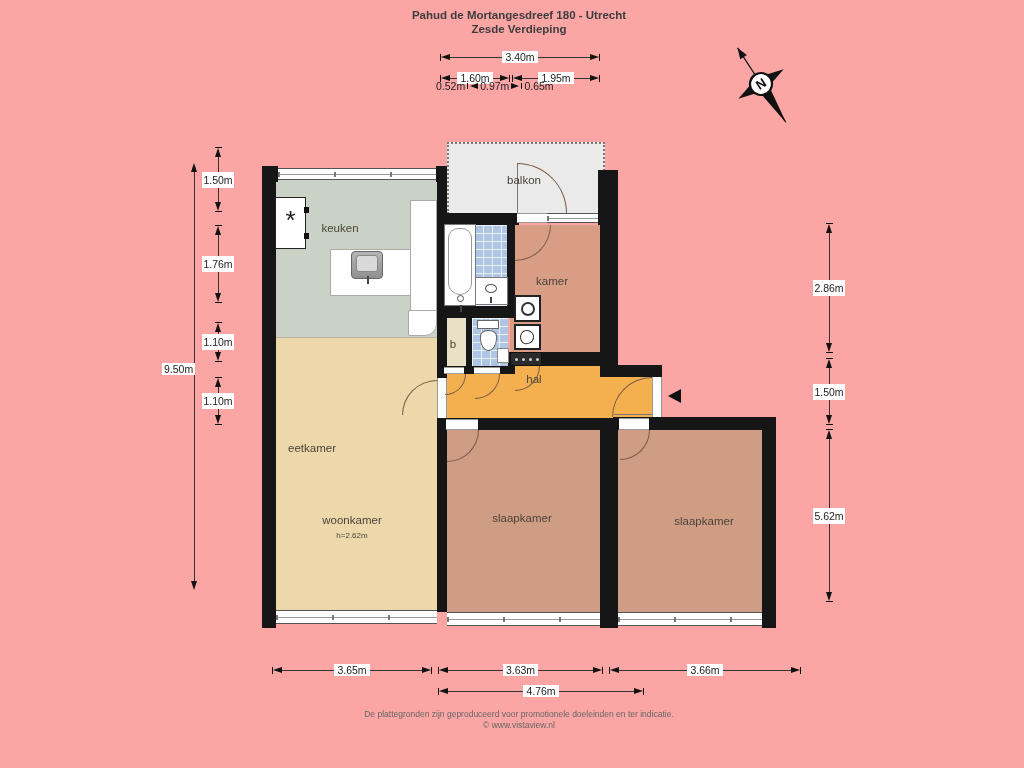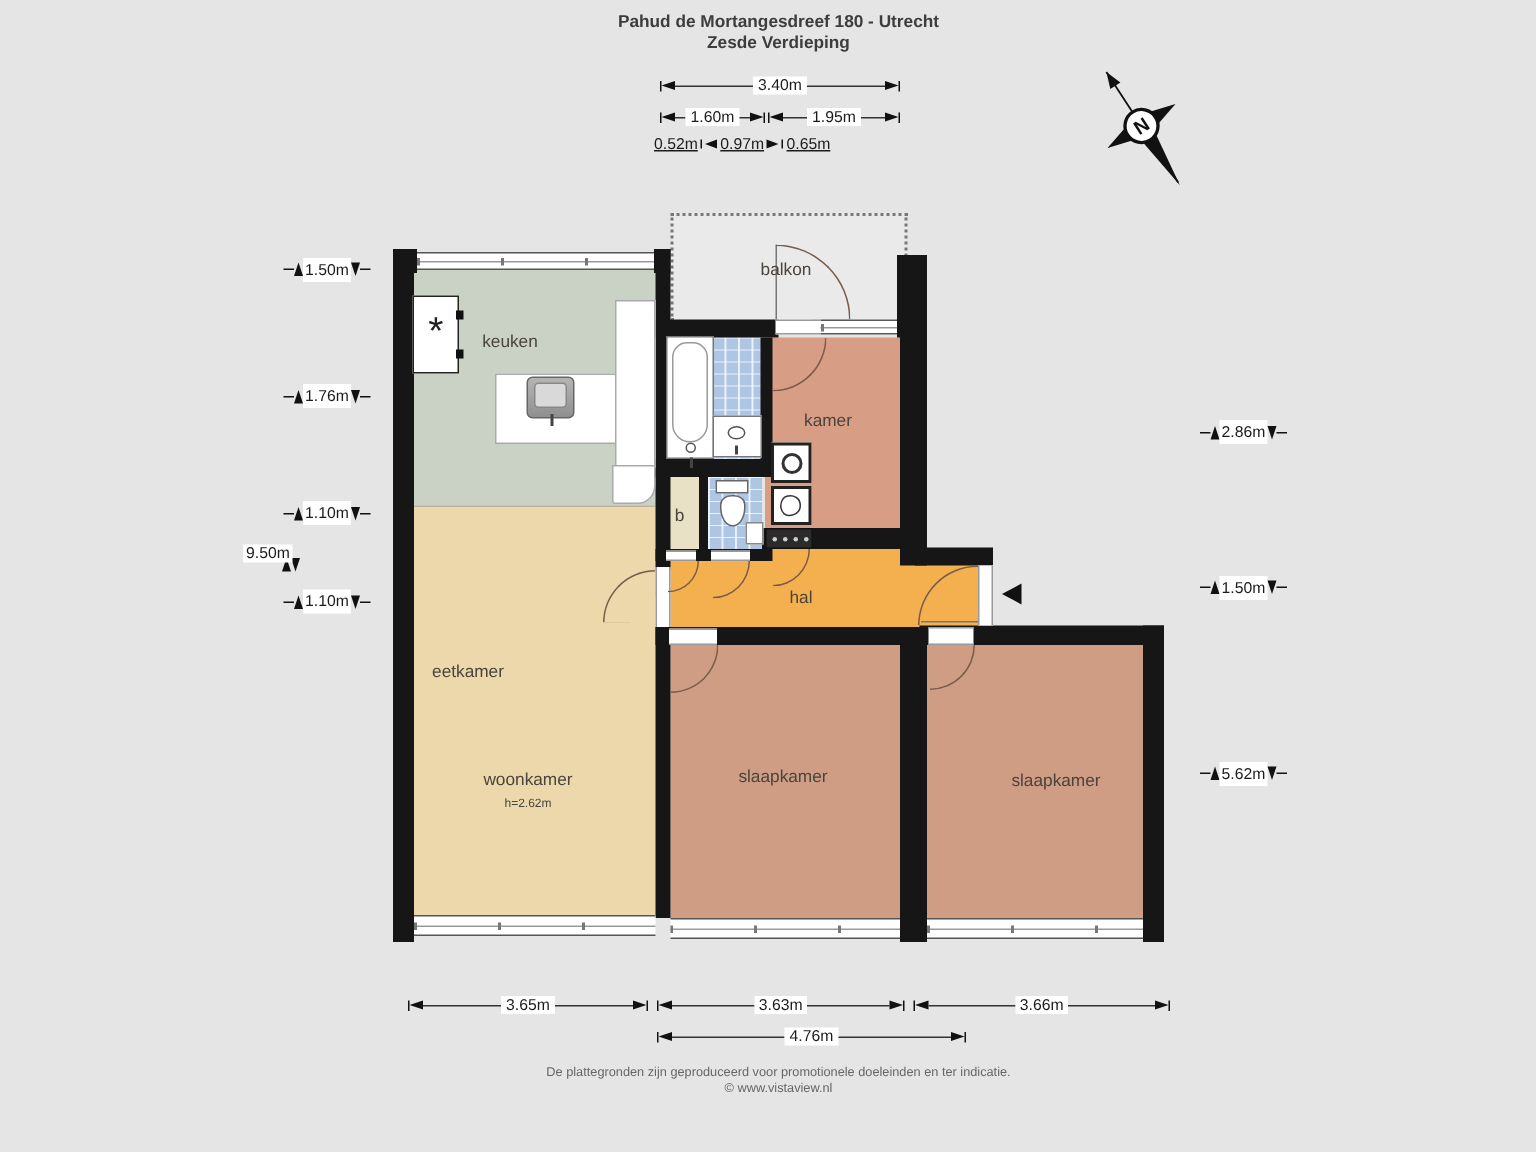--- a/index.html
+++ b/index.html
@@ -1,16 +1,16 @@
 <!DOCTYPE html>
 <html style="--wall: #161616; --keuken_floor: #c9d2c4; --living_floor: #ecd8ab; --bedroom_floor: #cf9c84; --kamer_floor: #d79e85; --hal_floor: #f4b04e; --balkon_floor: #eaeaea; --berging_floor: #e9e1c5; --tile_floor: #aec6e4; --label_text: #4a443c; --dim_text: #1c1c1c; --title_text: #3d3d3d; --footer_text: #666666; --door_arc: #7a5b4a;"><head>
 <meta charset="utf-8">
 <style>
   html,body{margin:0;padding:0;background:#fff;}
-  .canvas{position:relative;width:1024px;height:768px;background:#e5e5e5;overflow:hidden;
+  .canvas{position:relative;width:1024px;height:768px;background:#fca5a5;overflow:hidden;
           font-family:"Liberation Sans",sans-serif;}
   .abs{position:absolute;}
   
   .title{position:absolute;left:269px;top:8px;width:500px;text-align:center;
          font-size:11.5px;font-weight:bold;color:var(--title_text);line-height:14px;}
   .footer{position:absolute;left:269px;top:709px;width:500px;text-align:center;
           font-size:8.5px;color:var(--footer_text);line-height:11px;}
   .roomlabel{position:absolute;transform:translateX(-50%);font-size:11.5px;
              color:var(--label_text);white-space:nowrap;z-index:6;}
   .roomlabel.small{font-size:8px;}
@@ -50,21 +50,21 @@
   .blob{position:absolute;left:4px;top:4px;right:5px;bottom:4px;border:1.5px solid #333;
         border-radius:45% 55% 48% 40%/55% 45% 52% 48%;transform:rotate(-8deg);box-sizing:border-box;}
   .stove{position:absolute;background:#2b2b2b;border:1px solid #111;z-index:5;box-sizing:border-box;}
   .knob{position:absolute;width:3px;height:3px;border-radius:50%;background:#cfcfcf;}
   .toilet-tank{position:absolute;background:#fff;border:1.5px solid #666;box-sizing:border-box;z-index:4;}
   .toilet-bowl{position:absolute;background:#fff;border:1.5px solid #666;border-radius:45% 45% 50% 50%/30% 30% 60% 60%;box-sizing:border-box;z-index:4;}
   
   .dim{position:absolute;display:flex;align-items:center;justify-content:center;
        color:var(--dim_text);font-size:10.5px;z-index:7;}
   .dim.h{height:12px;flex-direction:row;}
-  .dim.v{width:12px;flex-direction:row;}
+  .dim.v{width:12px;flex-direction:column;}
   .dim .ln{flex:1;background:#333;}
   .dim.h .ln{height:1px;}
   .dim.v .ln{width:1px;}
   .dim .lb{padding:0 3px;white-space:nowrap;background:#fff;}
   .dim.v .lb{padding:2px 1px;}
   .dim .ar{width:0;height:0;flex:none;}
   .dim.h .ar.l{border-top:3.5px solid transparent;border-bottom:3.5px solid transparent;border-right:9px solid #111;}
   .dim.h .ar.r{border-top:3.5px solid transparent;border-bottom:3.5px solid transparent;border-left:9px solid #111;}
   .dim.v .ar.u{border-left:3.5px solid transparent;border-right:3.5px solid transparent;border-bottom:9px solid #111;}
   .dim.v .ar.d{border-left:3.5px solid transparent;border-right:3.5px solid transparent;border-top:9px solid #111;}
@@ -192,21 +192,21 @@
     <i class="knob" style="left:4px;top:5px;"></i>
       <i class="knob" style="left:11px;top:5px;"></i>
     <i class="knob" style="left:18px;top:5px;"></i>
       <i class="knob" style="left:25px;top:5px;"></i>
   </div>
 
   <div class="roomlabel" style="left:524px;top:174px;">balkon</div>
   <div class="roomlabel" style="left:340px;top:222px;">keuken</div>
   <div class="roomlabel" style="left:552px;top:275px;">kamer</div>
   <div class="roomlabel" style="left:453px;top:338px;">b</div>
-  <div class="roomlabel" style="left:534px;top:393px;">hal</div>
+  <div class="roomlabel" style="left:534px;top:373px;">hal</div>
   <div class="roomlabel" style="left:312px;top:442px;">eetkamer</div>
   <div class="roomlabel" style="left:352px;top:514px;">woonkamer</div>
   <div class="roomlabel small" style="left:352px;top:531px;">h=2.62m</div>
   <div class="roomlabel" style="left:522px;top:512px;">slaapkamer</div>
   <div class="roomlabel" style="left:704px;top:515px;">slaapkamer</div>
 
   <div>
       <div class="dim h" style="left: 440px; top: 51px; width: 160px;">
         <i class="bar"></i>
         <i class="ar l"></i>
@@ -314,41 +314,41 @@
       </div>
       <div class="dim h" style="left: 438px; top: 664px; width: 165px;">
         <i class="bar"></i>
         <i class="ar l"></i>
         <i class="ln"></i>
         <span class="lb">3.63m</span>
         <i class="ln"></i>
         <i class="ar r"></i>
         <i class="bar"></i>
       </div>
-      <div class="dim h" style="left: 609px; top: 664px; width: 171px;">
+      <div class="dim h" style="left: 609px; top: 664px; width: 192px;">
         <i class="bar"></i>
         <i class="ar l"></i>
         <i class="ln"></i>
         <span class="lb">3.66m</span>
         <i class="ln"></i>
         <i class="ar r"></i>
         <i class="bar"></i>
       </div>
       <div class="dim h" style="left: 438px; top: 685px; width: 206px;">
         <i class="bar"></i>
         <i class="ar l"></i>
         <i class="ln"></i>
         <span class="lb">4.76m</span>
         <i class="ln"></i>
         <i class="ar r"></i>
         <i class="bar"></i>
       </div>
     </div>
 
-  <div class="subdim" style="left:436px;top:90px;text-decoration:underline;">
+  <div class="subdim" style="left:436px;top:80px;">
     <span>0.52m</span>
     <i class="tick"></i>
       <i class="arl"></i>
     <span>0.97m</span>
     <i class="arr"></i>
       <i class="tick"></i>
     <span>0.65m</span>
   </div>
 
   <div class="footer">

